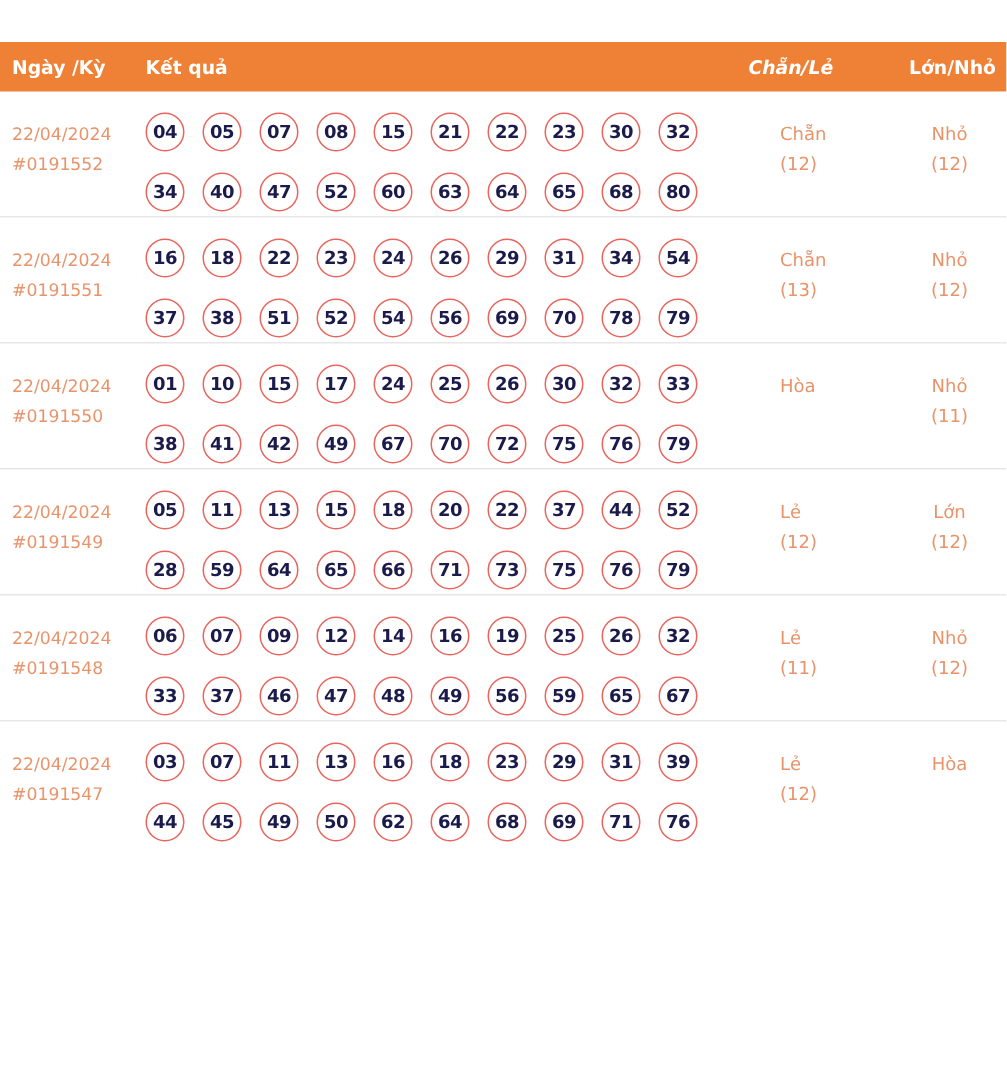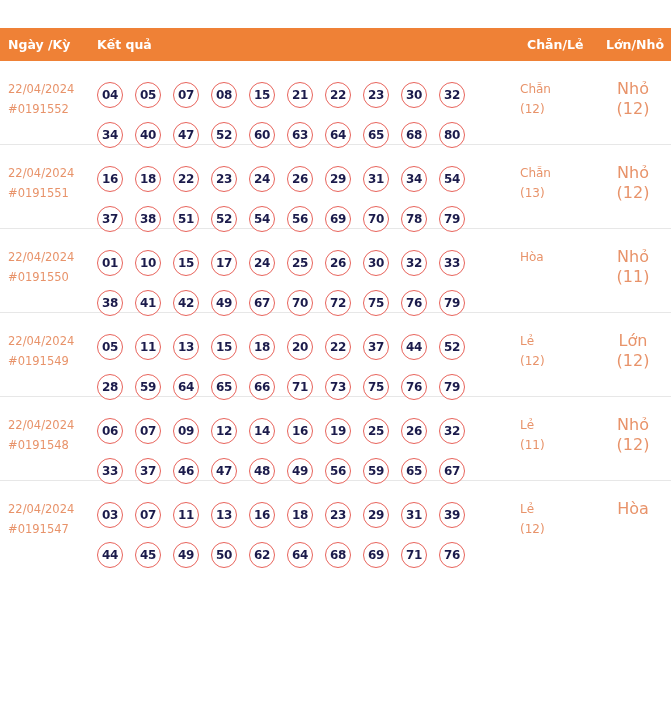--- a/index.html
+++ b/index.html
@@ -38,22 +38,23 @@
     left: 8px;
     white-space: nowrap;
   }
   .th-result {
     position: absolute;
     left: 97px;
     white-space: nowrap;
   }
   .th-parity {
     position: absolute;
-    left: 527px;
-    white-space: nowrap;
+    left: 499px;
+    white-space: nowrap;
+    font-style: italic;
   }
   .th-size {
     position: absolute;
     left: 606px;
     white-space: nowrap;
   }
   
   .row {
     position: relative;
     height: 84px;
@@ -80,21 +81,21 @@
   .cell-balls {
     position: absolute;
     left: 97px;
     top: 14px;
     width: 420px;
   }
   .ball-line {
     display: flex;
     gap: 12px;
     height: 40px;
-    align-items: center;
+    align-items: flex-start;
   }
   .ball {
     width: 26px;
     height: 26px;
     min-width: 26px;
     border: 1.5px solid #e8645c;
     border-radius: 50%;
     background: #ffffff;
     color: #1b1b4b;
     font-size: 12px;
@@ -115,21 +116,21 @@
     font-size: 12px;
     line-height: 20px;
   }
   .cell-size {
     position: absolute;
     left: 600px;
     top: 18px;
     width: 66px;
     text-align: center;
     color: #e8936a;
-    font-size: 16px;
+    font-size: 12px;
     line-height: 20px;
   }
   .verdict {
     display: block;
     white-space: nowrap;
   }
   .count {
     display: block;
     white-space: nowrap;
   }

